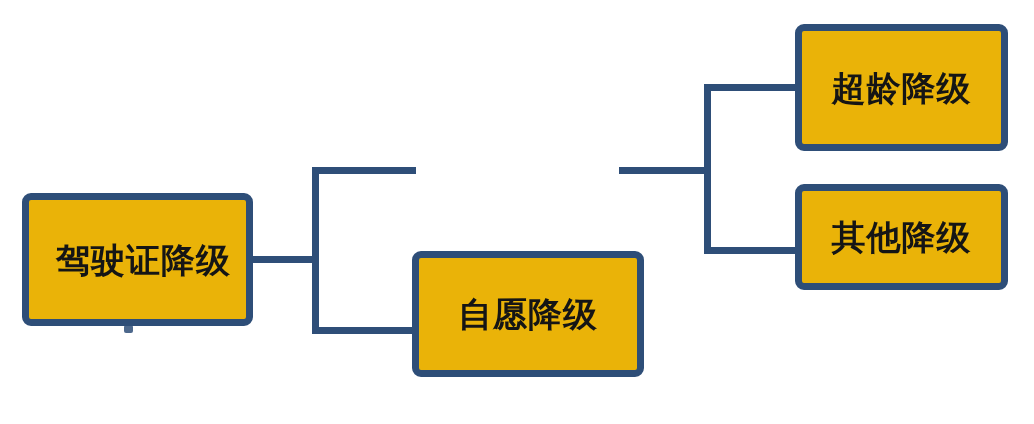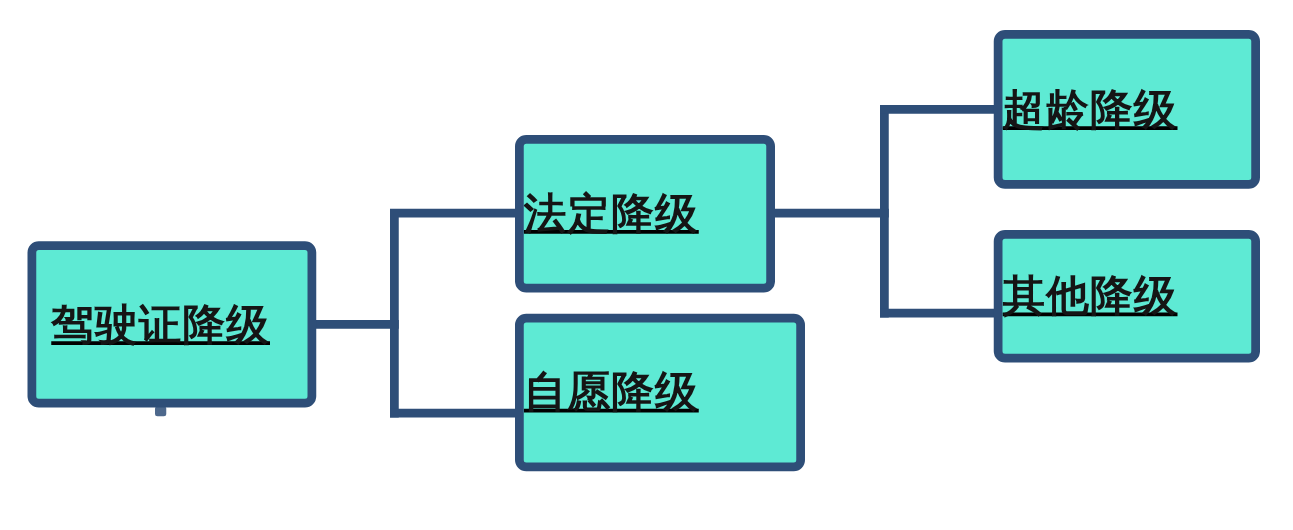--- a/index.html
+++ b/index.html
@@ -15,27 +15,27 @@
   }
   #diagram-root {
     position: relative;
     width: 1034px;
     height: 424px;
     background: #ffffff;
   }
   .node {
     position: absolute;
     box-sizing: border-box;
-    background: #5eead4;
+    background: #eab308;
     border: 7px solid #2e4e78;
     border-radius: 9px;
     display: flex;
     align-items: center;
+    justify-content: center;
     overflow: hidden;
-    text-decoration: underline;
   }
   .node-label {
     font-size: 34px;
     font-weight: bold;
     color: #151515;
     letter-spacing: 1px;
     line-height: 1;
     white-space: nowrap;
   }
   
@@ -91,23 +91,20 @@
   <div class="conn conn-v" id="conn-trunk-2"></div>
   <div class="conn conn-h" id="conn-stub-overage"></div>
   <div class="conn conn-h" id="conn-stub-other"></div>
 
   <div id="artifact-stub"></div>
 
   <div class="node" id="node-root">
     <span class="node-label">驾驶证降级</span>
   </div>
 
-  <div class="node" id="node-statutory">
-    <span class="node-label">法定降级</span>
-  </div>
 
   <div class="node" id="node-voluntary">
     <span class="node-label">自愿降级</span>
   </div>
 
   <div class="node" id="node-overage">
     <span class="node-label">超龄降级</span>
   </div>
 
   <div class="node" id="node-other">

